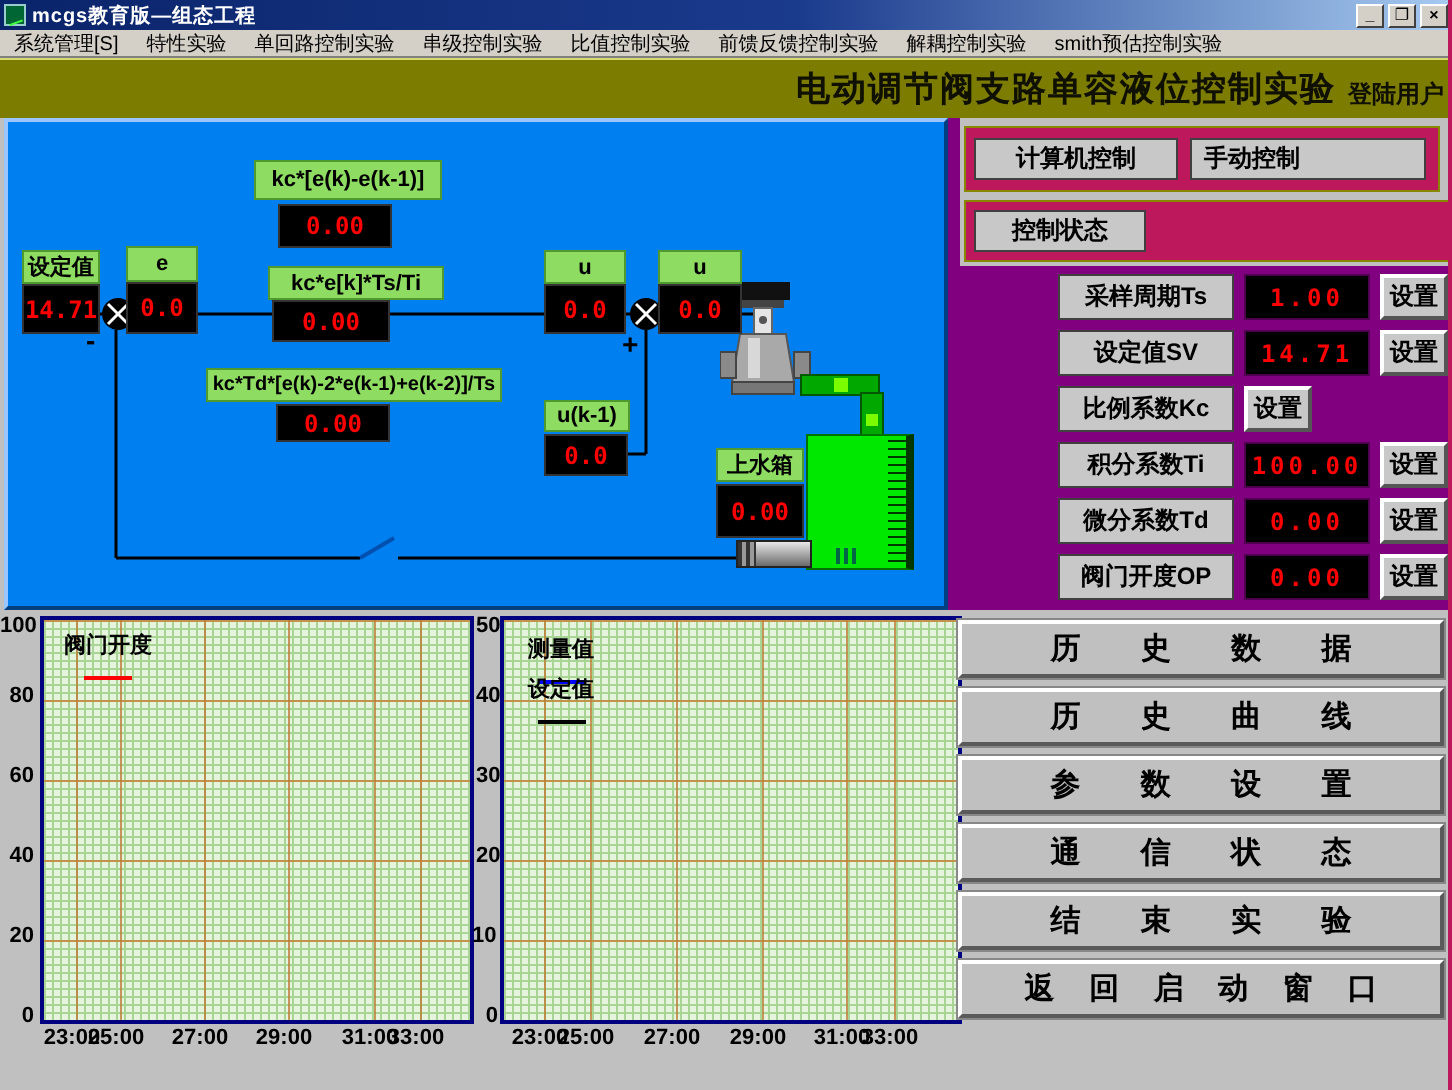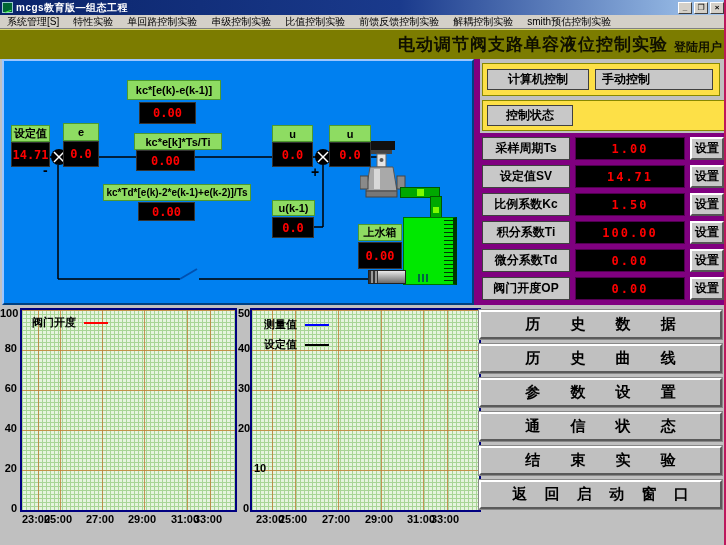--- a/index.html
+++ b/index.html
@@ -53,40 +53,40 @@
   .tank .ruler { position:absolute; right:0; top:2px; width:9px; height:62px;
     background:repeating-linear-gradient(to bottom, #003800 0 1px, transparent 1px 4px); }
   .tank .fitting { position:absolute; left:14px; bottom:2px; width:12px; height:8px;
     background:repeating-linear-gradient(to right,#064 0 2px,transparent 2px 4px); }
   .sensor { position:absolute; left:364px; top:209px; width:38px; height:14px;
     background:linear-gradient(#e8e8e8,#6a6a6a); border:1px solid #222; z-index:2; }
   .sensor .band { position:absolute; left:0; top:0; width:9px; height:12px;
     background:repeating-linear-gradient(to right,#333 0 2px,#999 2px 4px); }
 
   
-  .ypanel { position:absolute; background:#fde047; border:1px solid #888800;padding-left:35px; }
+  .ypanel { position:absolute; background:#be185d; border:1px solid #888800;padding-left:35px; }
   .btn-flat { background:#c8c8c8; border:1px solid #404040; color:#000; font-weight:bold;
     display:flex; align-items:center; justify-content:center; }
   .params { position:absolute; left:0; top:74px; width:246px; height:172px; background:#800080; padding:4px 2px 2px 2px; }
-  .param-row { display:flex; gap:5px; height:23px; margin-bottom:5px; }
+  .param-row { display:flex; gap:5px; height:23px; margin-bottom:5px;margin-left:47px; }
   .param-label { width:88px; font-size:12px; white-space:nowrap; }
   .param-value { flex:1; font-size:12px; letter-spacing:2px; border:1px solid #500050; }
   .param-set { width:34px; font-size:12px; background:#c8c8c8; border:2px solid; border-color:#fff #555 #555 #fff; }
 
   
   .bottom { position:absolute; left:0; top:307px; width:726px; height:238px; background:#c0c0c0; }
   .plot { position:absolute; top:1px; height:204px; border:2px solid #000080; background-color:#e6f4de;
     background-image:
       repeating-linear-gradient(to bottom, rgba(200,135,60,.85) 0 1px, transparent 1px 40px),
       repeating-linear-gradient(to bottom, #a8d596 0 1px, transparent 1px 4px),
       repeating-linear-gradient(to right, #a8d596 0 1px, transparent 1px 4px); }
   .vmajor { position:absolute; top:0; width:1px; height:200px; background:rgba(190,125,55,.8); }
   .ytick { position:absolute; font-size:11px; font-weight:bold; color:#000; text-align:right; }
   .xtick { position:absolute; top:206px; font-size:11px; font-weight:bold; color:#000; transform:translateX(-50%); white-space:nowrap; }
-  .legend-row { position:absolute; display:flex; align-items:center; gap:8px; z-index:2; }
+  .legend-row { position:absolute; display:flex; align-items:center; gap:8px; z-index:2;flex-direction:column; }
   .legend-name { font-size:11px; font-weight:bold; color:#000; white-space:nowrap; }
   .legend-line { width:24px; height:2px; }
 
   .navcol { position:absolute; left:479px; top:3px; width:243px; display:flex; flex-direction:column; gap:5px; }
   .nav-btn { height:29px; background:#c0c0c0; border:2px solid; border-color:#fff #5a5a5a #5a5a5a #fff;
     outline:1px solid #888; display:flex; align-items:center; justify-content:space-evenly;
     font-size:15px; font-weight:bold; color:#000; padding:0 14px; }
 </style>
 </head>
 <body>
@@ -213,21 +213,20 @@
             <div class="lcd param-value">1.00</div>
             <div class="btn-flat param-set">设置</div>
           </div>
           <div class="param-row">
             <div class="btn-flat param-label">设定值SV</div>
             <div class="lcd param-value">14.71</div>
             <div class="btn-flat param-set">设置</div>
           </div>
           <div class="param-row">
             <div class="btn-flat param-label">比例系数Kc</div>
-            <div class="lcd param-value">1.50</div>
             <div class="btn-flat param-set">设置</div>
           </div>
           <div class="param-row">
             <div class="btn-flat param-label">积分系数Ti</div>
             <div class="lcd param-value">100.00</div>
             <div class="btn-flat param-set">设置</div>
           </div>
           <div class="param-row">
             <div class="btn-flat param-label">微分系数Td</div>
             <div class="lcd param-value">0.00</div>
@@ -275,21 +274,21 @@
         <span class="ytick" style="left: 0px; width: 17px; top: 0px;">100</span>
         <span class="ytick" style="left: 0px; width: 17px; top: 35px;">80</span>
         <span class="ytick" style="left: 0px; width: 17px; top: 75px;">60</span>
         <span class="ytick" style="left: 0px; width: 17px; top: 115px;">40</span>
         <span class="ytick" style="left: 0px; width: 17px; top: 155px;">20</span>
         <span class="ytick" style="left: 0px; width: 17px; top: 195px;">0</span>
         <span class="ytick" style="left: 238px; width: 11px; top: 0px;">50</span>
         <span class="ytick" style="left: 238px; width: 11px; top: 35px;">40</span>
         <span class="ytick" style="left: 238px; width: 11px; top: 75px;">30</span>
         <span class="ytick" style="left: 238px; width: 11px; top: 115px;">20</span>
-        <span class="ytick" style="left: 254px; width: 11px; top: 155px;">10</span>
+        <span class="ytick" style="left: 236px; width: 11px; top: 155px;">10</span>
         <span class="ytick" style="left: 238px; width: 11px; top: 195px;">0</span>
         <span class="xtick" style="left: 36px;">23:00</span>
         <span class="xtick" style="left: 58px;">25:00</span>
         <span class="xtick" style="left: 100px;">27:00</span>
         <span class="xtick" style="left: 142px;">29:00</span>
         <span class="xtick" style="left: 185px;">31:00</span>
         <span class="xtick" style="left: 208px;">33:00</span>
         <span class="xtick" style="left: 270px;">23:00</span>
         <span class="xtick" style="left: 293px;">25:00</span>
         <span class="xtick" style="left: 336px;">27:00</span>

